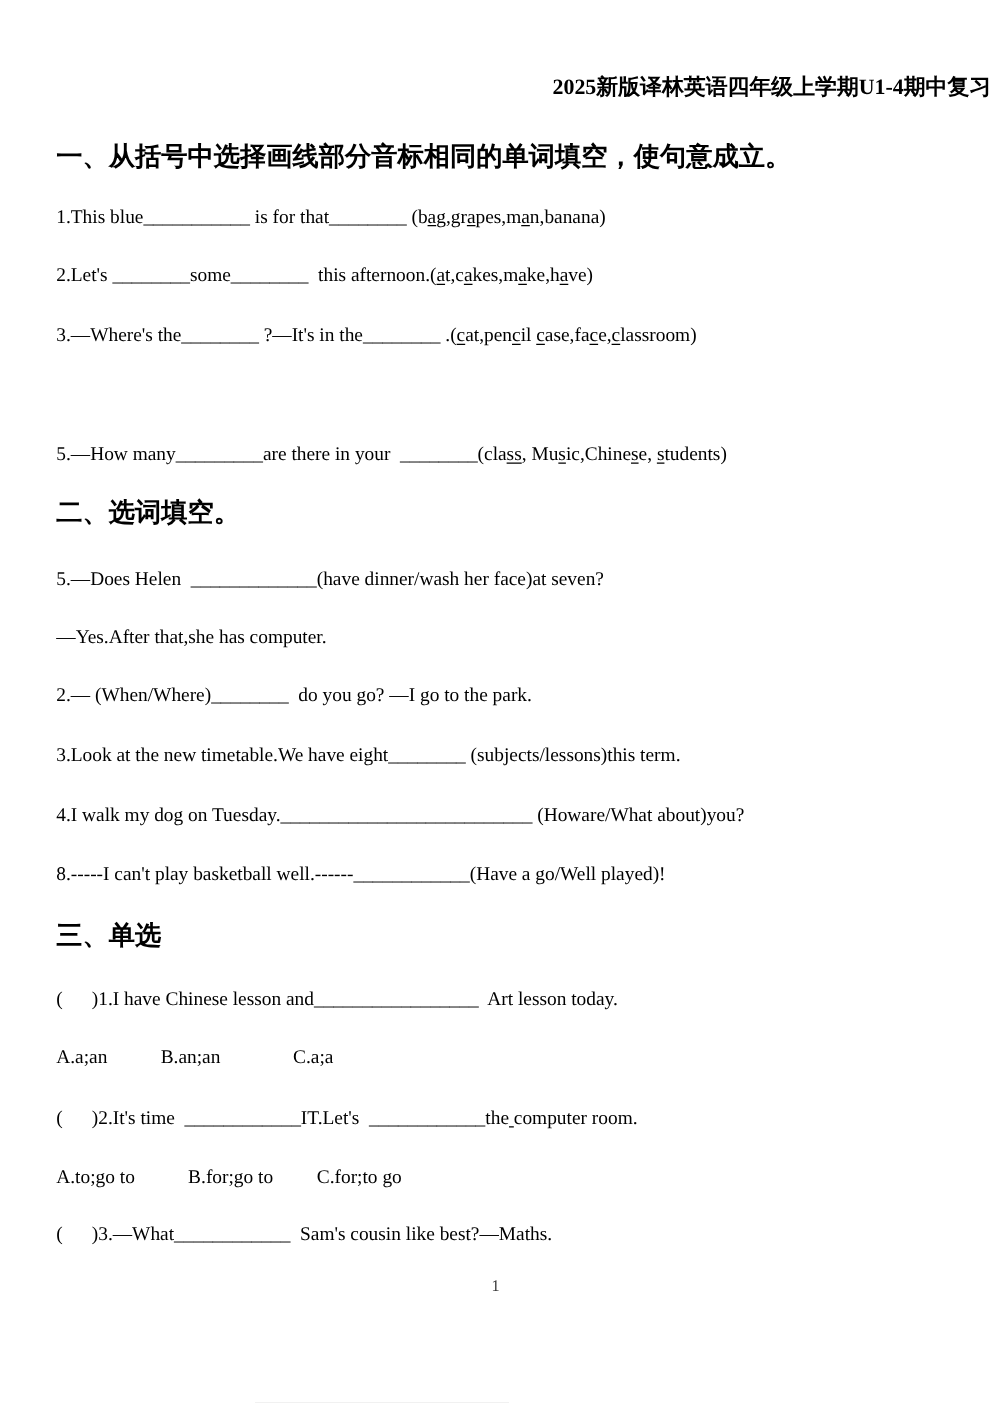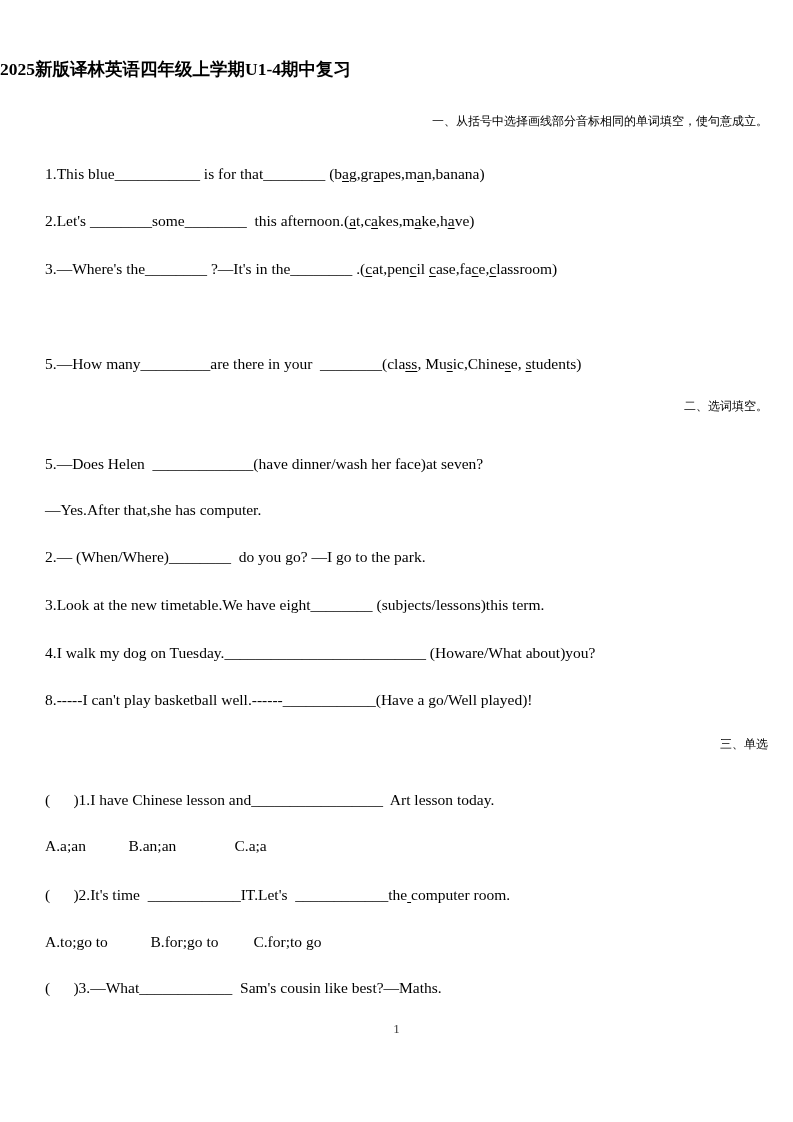--- a/index.html
+++ b/index.html
@@ -14,29 +14,28 @@
     overflow:hidden;
   }
   .line{
     position:absolute;
     left:45px;right:25px;
     white-space:pre-wrap;
     line-height:1.18;
   }
   .title-line{
     left:0;right:0;
-    text-align:left;
+    text-align:right;
     font-weight:bold;
     font-size:17.5px;
   }
   .heading-line{
-    font-weight:normal;
-    font-size:12px;
+    font-weight:bold;
+    font-size:21px;
     font-family:"Liberation Sans","Liberation Serif",sans-serif;
-    text-align:right;
   }
   .page-number{
     left:0;right:0;
     text-align:center;
     font-size:13px;
     color:#3a3a3a;
   }
   u{text-decoration:underline;text-underline-offset:2px;}
 </style>
 </head>

